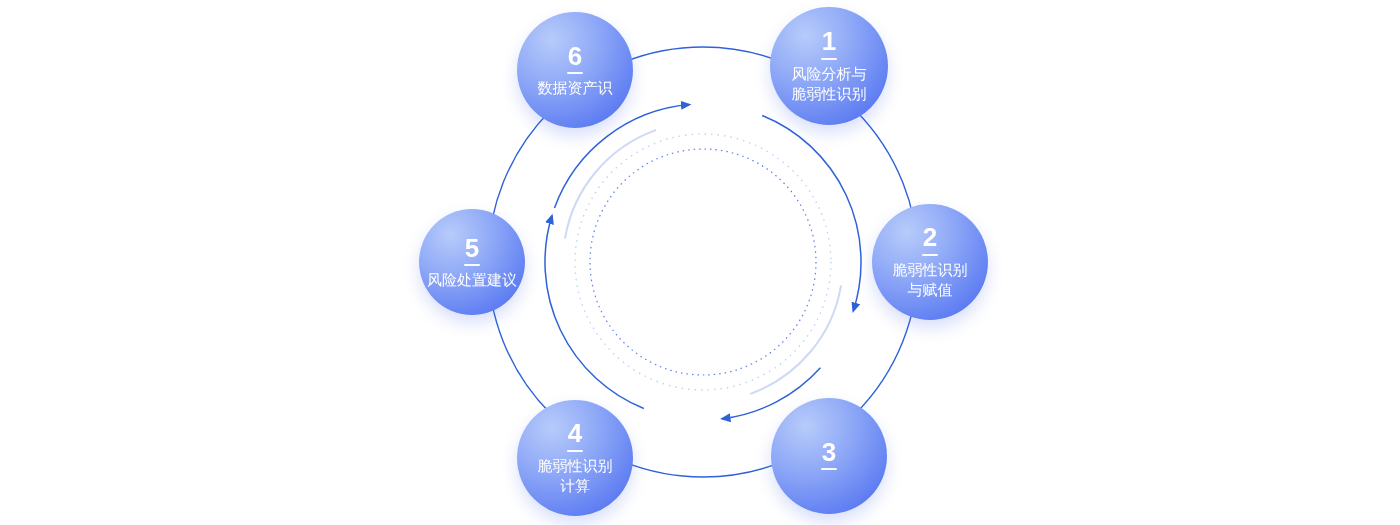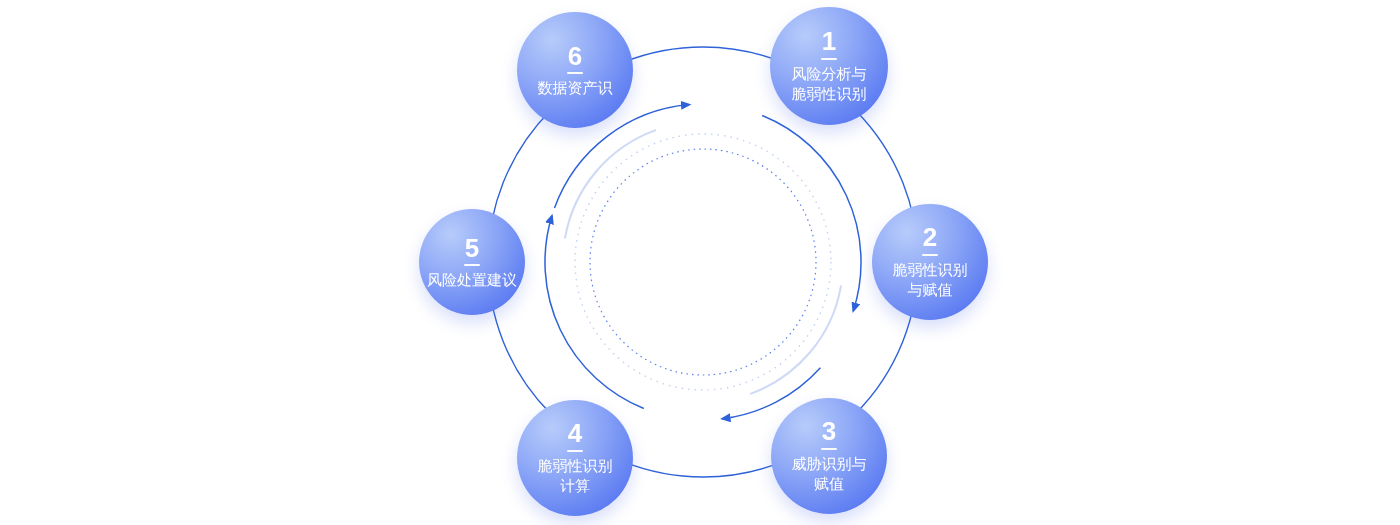--- a/index.html
+++ b/index.html
@@ -118,24 +118,20 @@
     <div class="num-underline"></div>
     <div class="label">
       <div>脆弱性识别</div>
       <div>与赋值</div>
     </div>
   </div>
 
   <div class="node node-3">
     <div class="num">3</div>
     <div class="num-underline"></div>
-    <div class="label">
-      <div>威胁识别与</div>
-      <div>赋值</div>
-    </div>
   </div>
 
   <div class="node node-4">
     <div class="num">4</div>
     <div class="num-underline"></div>
     <div class="label">
       <div>脆弱性识别</div>
       <div>计算</div>
     </div>
   </div>

